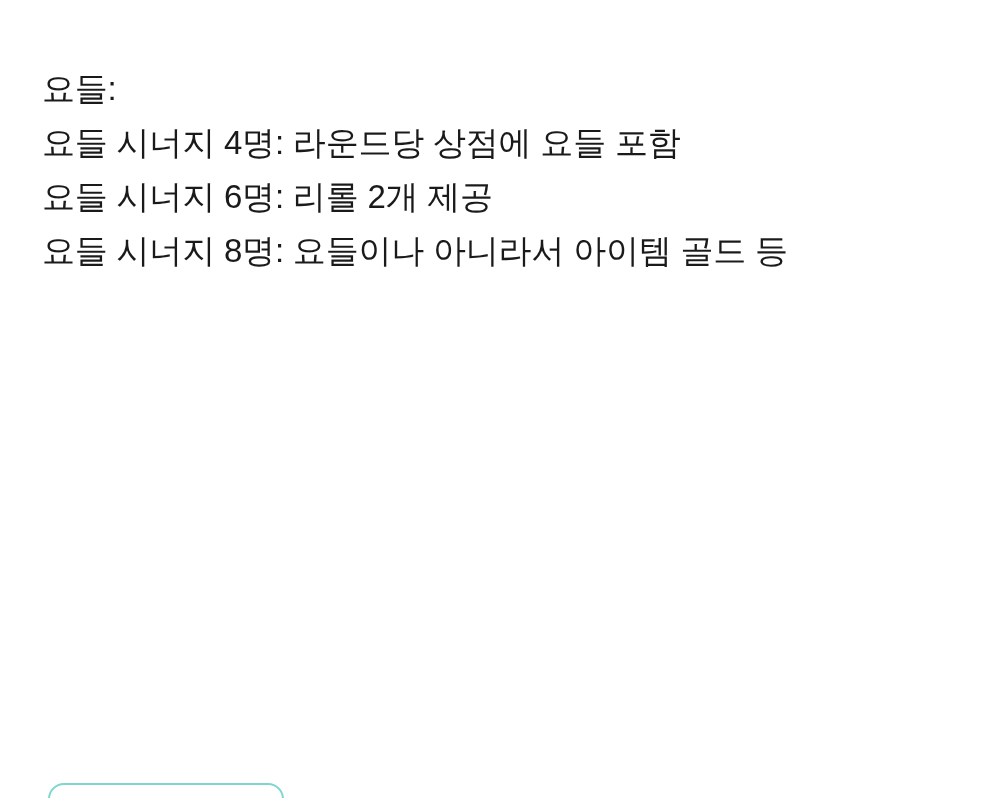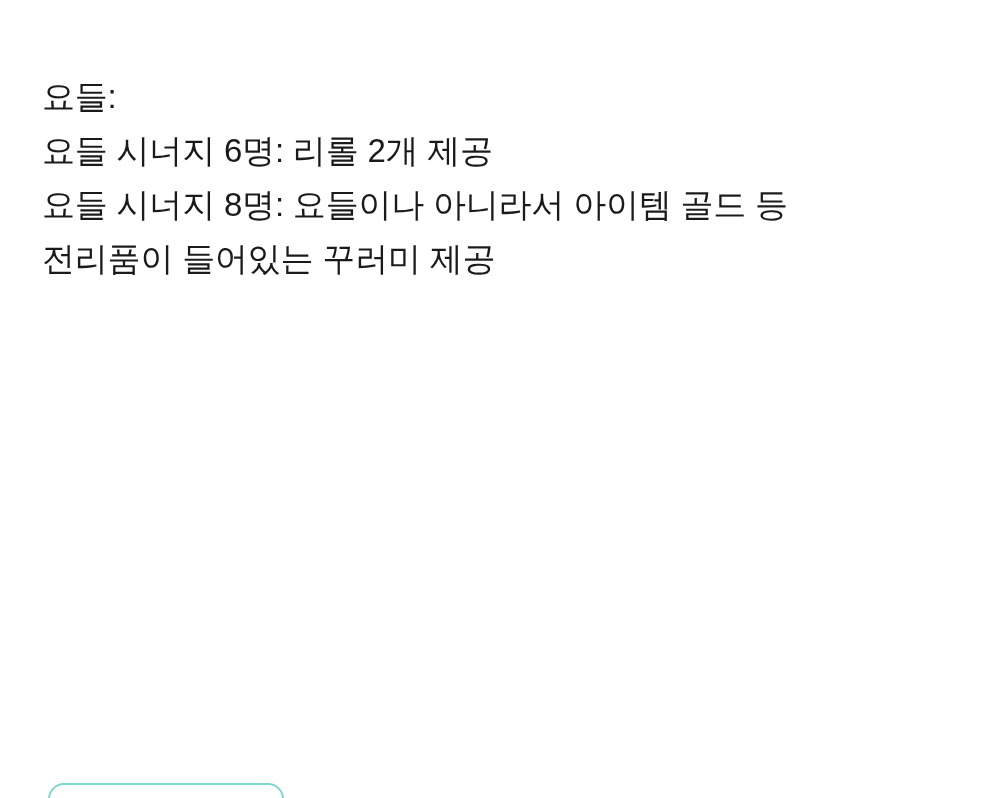--- a/index.html
+++ b/index.html
@@ -22,21 +22,20 @@
     width: 1000px;
     height: 798px;
     background: #ffffff;
   }
 
   .content {
     position: absolute;
     left: 42px;
     top: 62px;
     width: 920px;
-    margin-top: 8px;
   }
 
   .line {
     color: #1a1a1a;
     font-size: 33px;
     line-height: 54px;
     letter-spacing: -0.2px;
     white-space: pre-wrap;
     font-weight: 400;
   }
@@ -60,23 +59,23 @@
 </style>
 </head>
 <body>
 
 <div class="page">
 
   <div class="content">
 
     <div class="line">요들:</div>
 
+    <div class="line">요들 시너지 4명: 라운드당 상점에 요들 포함</div>
     <div class="line">요들 시너지 6명: 리롤 2개 제공</div>
     <div class="line">요들 시너지 8명: 요들이나 아니라서 아이템 골드 등</div>
-    <div class="line">전리품이 들어있는 꾸러미 제공</div>
 
     <div class="block-gap"></div>
 
 
   </div>
 
   <div class="bottom-card"></div>
 
 </div>
 

